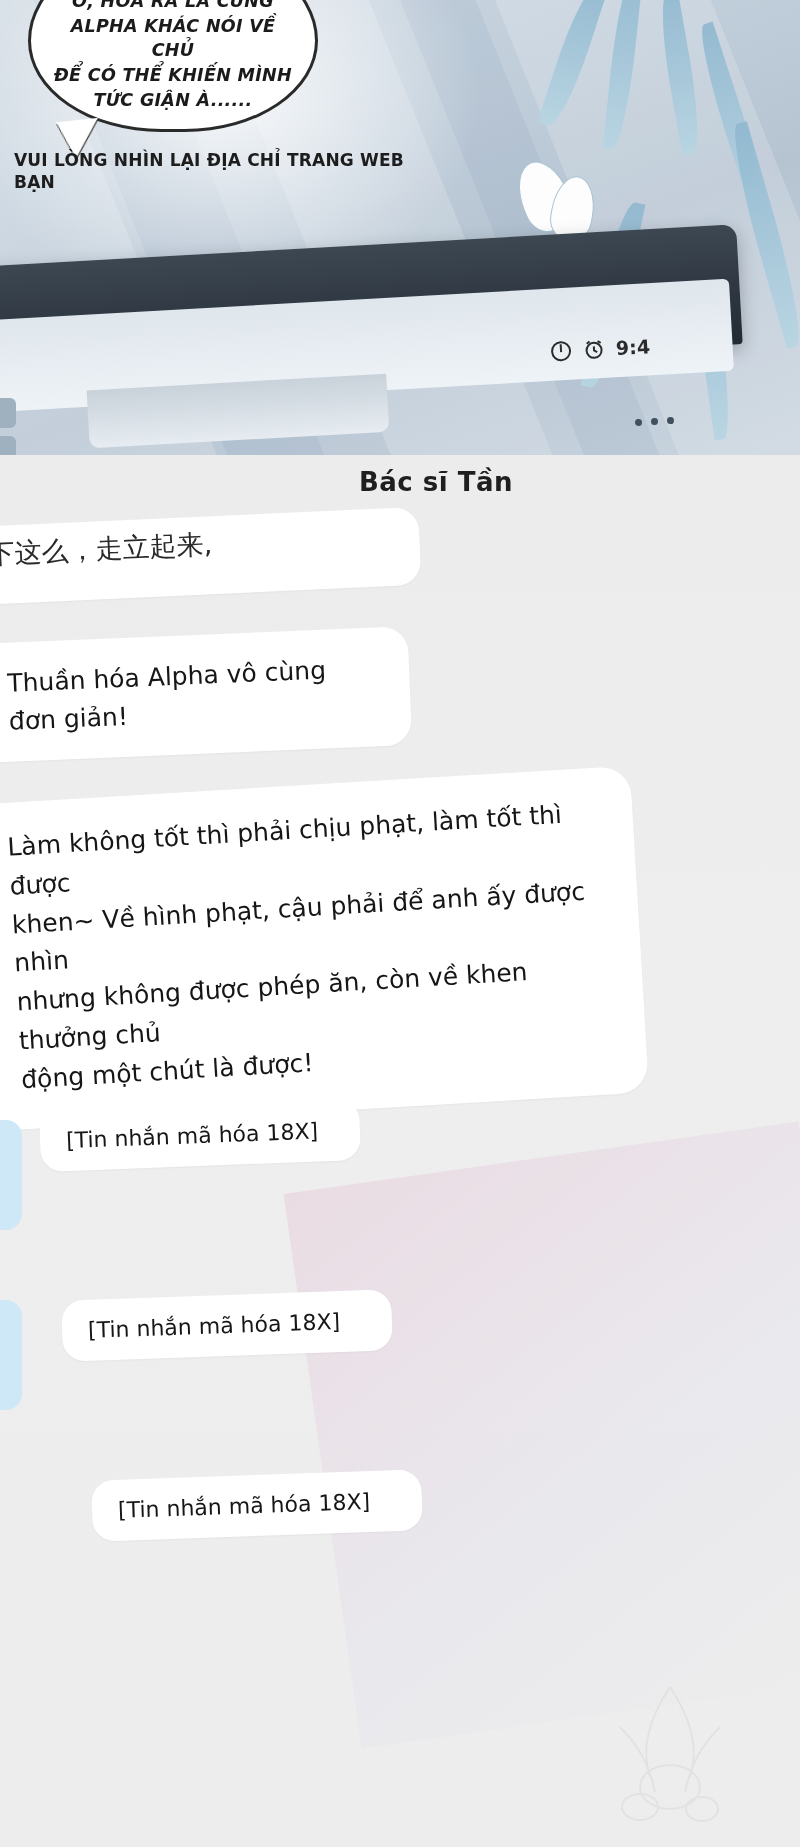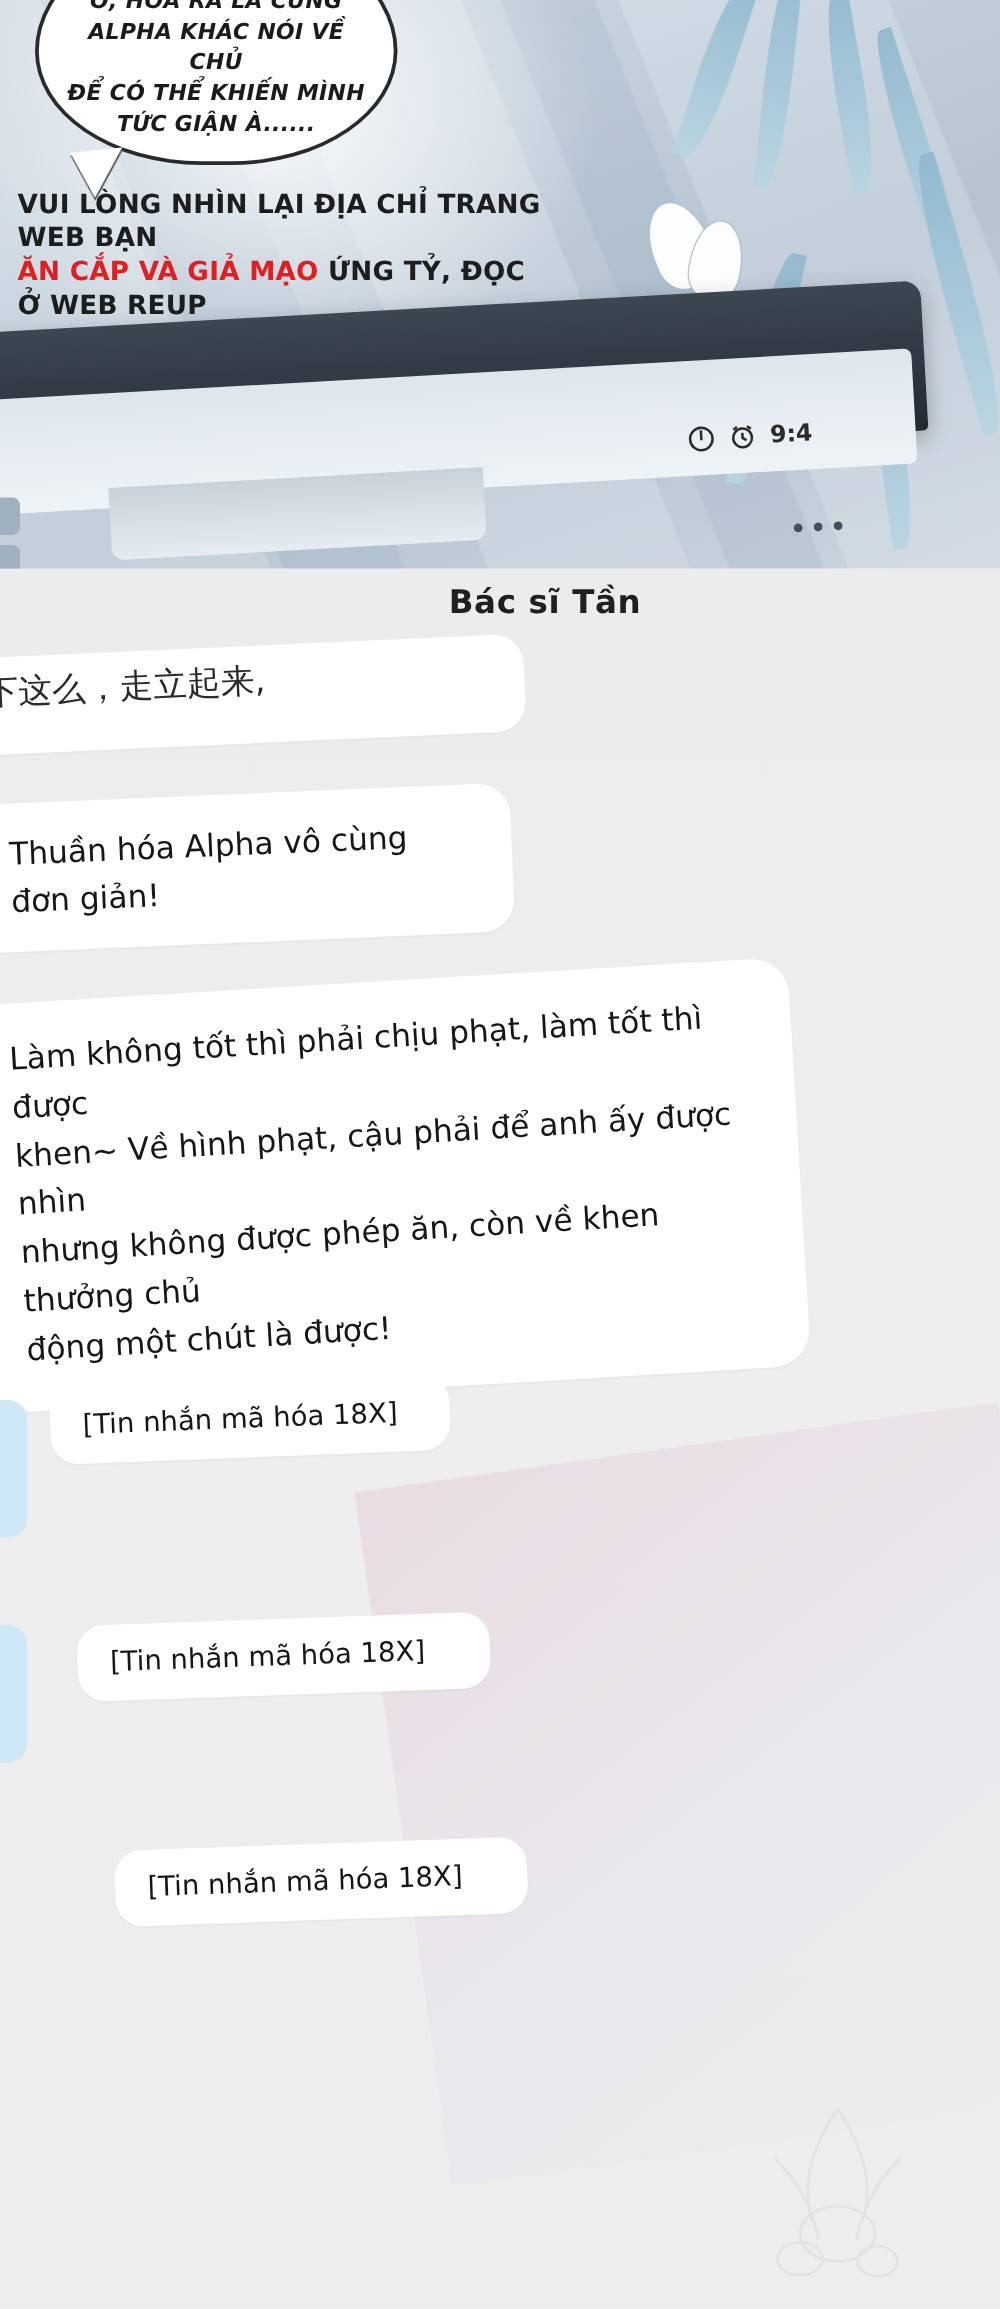--- a/index.html
+++ b/index.html
@@ -84,21 +84,21 @@
   }
 
   
   #watermark {
     position: absolute;
     left: 14px;
     top: 150px;
     width: 420px;
     font-family: "DejaVu Sans", sans-serif;
     font-weight: bold;
-    font-size: 21px;
+    font-size: 17px;
     line-height: 1.28;
     color: #1d1d1d;
     text-transform: uppercase;
     letter-spacing: .2px;
   }
   #watermark .red { color: #e02020; }
 
   
   #device-body {
     position: absolute;
@@ -355,23 +355,20 @@
   <div id="speech-bubble">
     <div class="bubble-text">Ồ, HÓA RA LÀ CÙNG
 ALPHA KHÁC NÓI VỀ CHỦ
 ĐỂ CÓ THỂ KHIẾN MÌNH
 TỨC GIẬN À......</div>
   </div>
   <div class="bubble-tail"></div>
 
   <div id="watermark">
     <div>VUI LÒNG NHÌN LẠI ĐỊA CHỈ TRANG WEB BẠN</div>
-    <div>
-      <span class="red">ĂN CẮP VÀ GIẢ MẠO</span><span> ỨNG TỶ, ĐỌC Ở WEB REUP</span>
-    </div>
   </div>
 </div>
 
 <div id="chat">
 
   <div id="sheen"></div>
 
   <div id="chat-title">Bác sĩ Tần</div>
 
   <div class="bubble" id="msg-cut">下这么，走立起来,</div>

